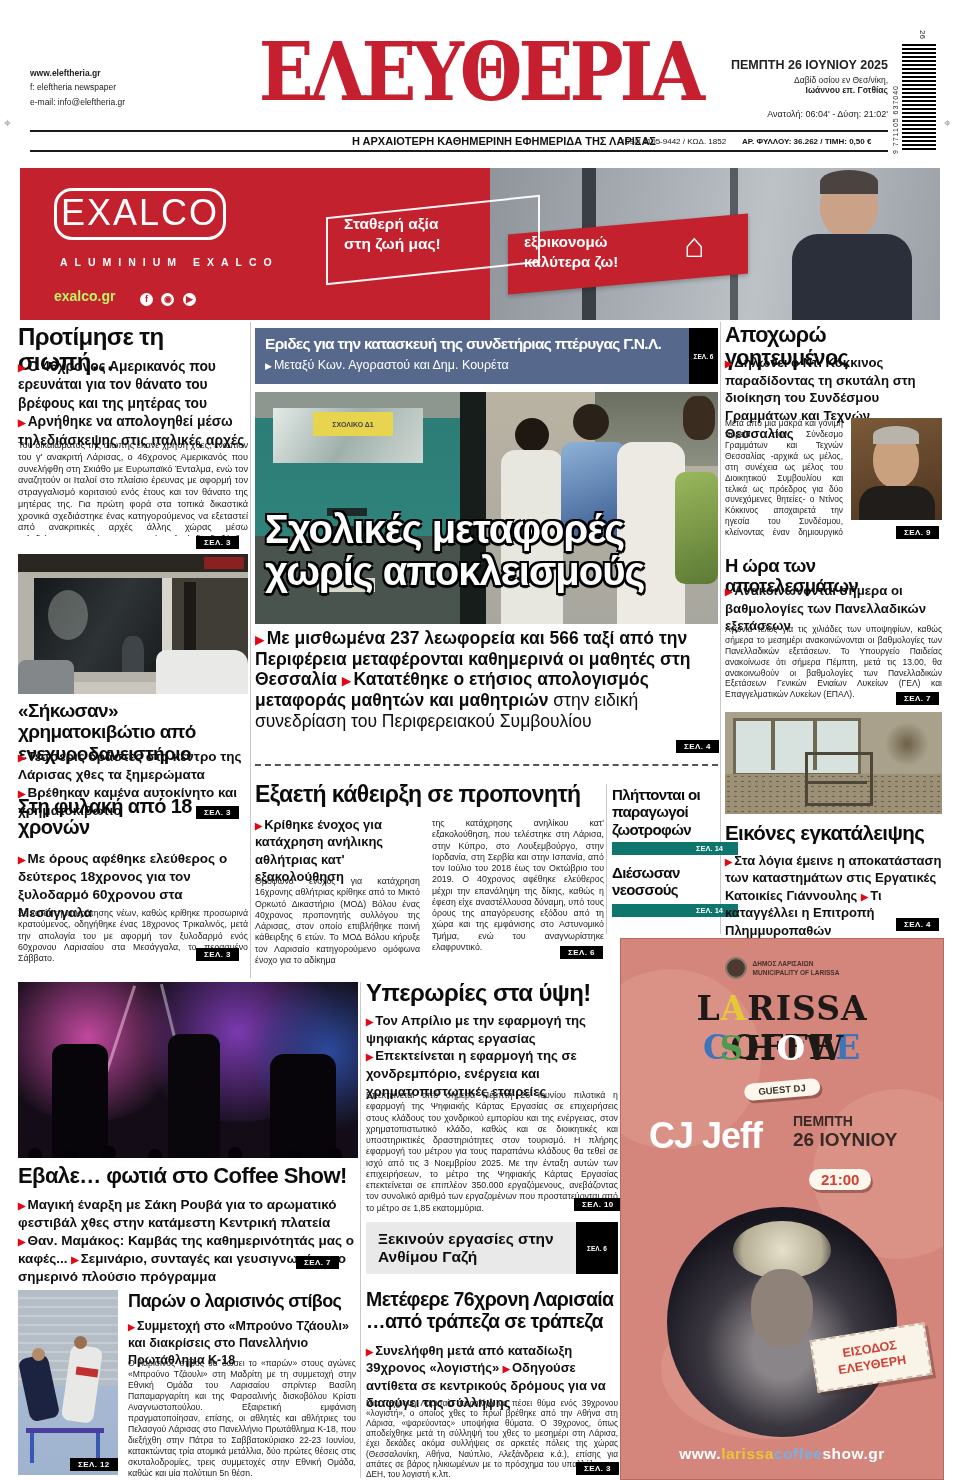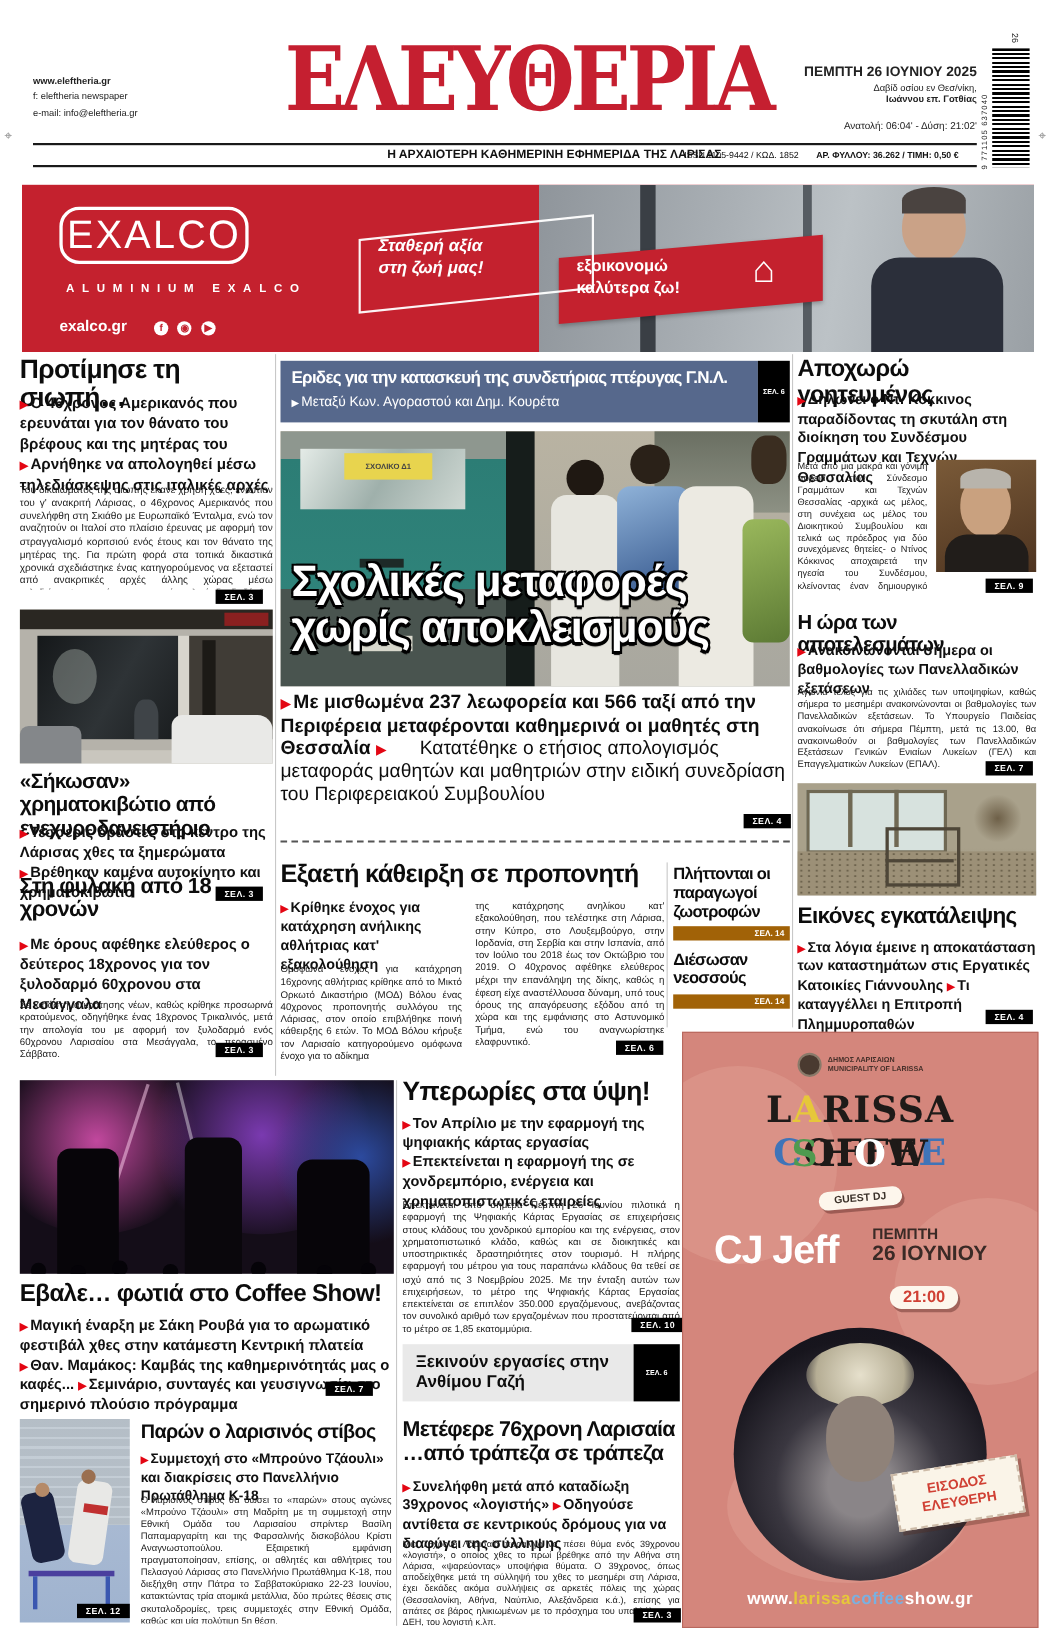--- a/index.html
+++ b/index.html
@@ -5,38 +5,38 @@
   html,body{margin:0;padding:0;background:#ffffff;font-family:"Liberation Sans",sans-serif;color:#111;}
   #page{position:relative;width:960px;height:1480px;background:#fff;overflow:hidden;}
   .abs{position:absolute;}
   .h{font-weight:700;letter-spacing:-0.6px;line-height:1.06;color:#0c0c0c;}
   .sub{font-weight:700;line-height:1.34;color:#101010;}
   .body{font-size:9px;line-height:1.28;text-align:justify;color:#1a1a1a;}
   .arr{color:#e30613;font-size:0.72em;margin-right:2px;}
   .arr-w{color:#fff;font-size:0.72em;margin-right:2px;}
   .tag{position:absolute;background:#000;color:#fff;font-size:8px;font-weight:700;padding:2px 8px;letter-spacing:0.4px;}
   .vline{position:absolute;width:1px;background:#c8c8c8;}
-  .minibar{background:#a16207;color:#fff;font-size:7.5px;font-weight:700;text-align:right;padding:2px 5px;}
+  .minibar{background:#0f766e;color:#fff;font-size:7.5px;font-weight:700;text-align:right;padding:2px 15px;}
   .ph{position:absolute;overflow:hidden;}
   .ph div{position:absolute;}
   
   .logo{font-family:"DejaVu Serif",serif;font-weight:700;color:#c51f30;letter-spacing:-4px;transform:scaleY(1.12);transform-origin:center top;}
   .contact{font-size:8.5px;line-height:1.7;color:#222;}
   .dateblk{text-align:right;color:#222;}
   .rule{position:absolute;height:2px;background:#1a1a1a;}
   .barcode{position:absolute;background:repeating-linear-gradient(180deg,#000 0 2px,#fff 2px 4px);}
   .bcnum{position:absolute;writing-mode:vertical-rl;transform:rotate(180deg);font-size:7px;color:#222;letter-spacing:1px;}
   .regmark{position:absolute;color:#999;font-size:12px;}
   
   .exalco{position:absolute;background:#c4212e;overflow:hidden;}
   .ex-logo{position:absolute;border:3px solid #fff;border-radius:18px;padding:1px 4px 3px;color:#fff;font-size:36px;font-weight:400;letter-spacing:2px;}
   .ex-alu{position:absolute;color:#fff;font-size:10.5px;letter-spacing:7px;font-weight:700;}
   .ex-par{position:absolute;border:2px solid rgba(255,255,255,.95);transform:skewY(-6deg);}
   .ex-par-t{position:absolute;color:#fff;font-size:15.5px;font-weight:700;line-height:1.3;}
-  .ex-site{position:absolute;color:#ffffff;font-size:14px;font-weight:700;}
+  .ex-site{position:absolute;color:#bef264;font-size:14px;font-weight:700;}
   .soc{display:inline-block;width:13px;height:13px;border-radius:50%;background:#fff;color:#c4212e;font-size:9px;font-weight:700;text-align:center;line-height:13px;margin-right:4px;}
   .ex-ribbon{position:absolute;background:#c4212e;transform:skewY(-5deg);box-shadow:0 2px 4px rgba(0,0,0,.25);}
   
   .gnlbar{position:absolute;background:#56688c;color:#fff;padding:7px 10px;}
   .gnl-t{font-size:15.5px;font-weight:700;letter-spacing:-0.7px;}
   .gnl-s{font-size:12.5px;margin-top:5px;}
   .pagebox{position:absolute;background:#000;color:#fff;font-size:6.5px;font-weight:700;display:flex;align-items:center;justify-content:center;text-align:center;}
   
   .ph-head{position:absolute;color:#fff;font-weight:700;font-size:40px;line-height:1.06;letter-spacing:-1px;
     text-shadow:-2px -2px 0 #000,2px -2px 0 #000,-2px 2px 0 #000,2px 2px 0 #000,0 3px 1px #000;}
@@ -96,21 +96,21 @@
     </div>
     <div class="ex-ribbon" style="left:488px;top:56px;width:240px;height:60px;"></div>
     <div class="abs" style="left:504px;top:64px;color:#fff;font-size:15px;font-weight:700;line-height:1.3;">
       <div>εξοικονομώ</div>
       <div>καλύτερα ζω!</div>
     </div>
     <div class="abs" style="left:664px;top:58px;color:#fff;font-size:34px;">⌂</div>
     <div class="ex-logo" style="left:34px;top:20px;">EXALCO</div>
     <div class="ex-alu" style="left:40px;top:88px;">ALUMINIUM EXALCO</div>
     <div class="ex-par" style="left:306px;top:38px;width:210px;height:64px;"></div>
-    <div class="ex-par-t" style="left:324px;top:46px;font-style:italic;">
+    <div class="ex-par-t" style="left:324px;top:46px;">
       <div>Σταθερή αξία</div>
       <div>στη ζωή μας!</div>
     </div>
     <div class="ex-site" style="left:34px;top:120px;">exalco.gr</div>
     <div class="abs" style="left:120px;top:120px;">
       <span class="soc">f</span>
       <span class="soc">◉</span>
       <span class="soc">▶</span>
     </div>
   </div>
@@ -210,21 +210,21 @@
     <div style="left:362px;top:50px;width:68px;height:182px;border-radius:16px 16px 0 0;background:#eceae2;"></div>
     <div style="left:428px;top:4px;width:32px;height:44px;border-radius:40%;background:#3a2d20;"></div>
     <div style="left:420px;top:80px;width:43px;height:112px;border-radius:10px;background:linear-gradient(160deg,#9ab85c 0%,#5c7a34 100%);"></div>
   </div>
   <div class="ph-head" style="left:265px;top:508px;">
     <div>Σχολικές μεταφορές</div>
     <div>χωρίς αποκλεισμούς</div>
   </div>
 
   <div class="abs" style="left:255px;top:628px;width:463px;font-size:17.5px;line-height:1.18;color:#0d0d0d;">
-    <span class="arr">▶</span><span style="font-weight:700;">Με μισθωμένα 237 λεωφορεία και 566 ταξί από την Περιφέρεια μεταφέρονται καθημερινά οι μαθητές στη Θεσσαλία </span><span class="arr">▶</span><span style="font-weight:400;margin-left:28px;">Κατατέθηκε ο ετήσιος απολογισμός μεταφοράς μαθητών και μαθητριών </span><span>στην ειδική συνεδρίαση του Περιφερειακού Συμβουλίου</span>
+    <span class="arr">▶</span><span style="font-weight:700;">Με μισθωμένα 237 λεωφορεία και 566 ταξί από την Περιφέρεια μεταφέρονται καθημερινά οι μαθητές στη Θεσσαλία </span><span class="arr">▶</span><span style="font-weight:700;">Κατατέθηκε ο ετήσιος απολογισμός μεταφοράς μαθητών και μαθητριών </span><span>στην ειδική συνεδρίαση του Περιφερειακού Συμβουλίου</span>
   </div>
   <span class="tag" style="left:676px;top:740px;">ΣΕΛ. 4</span>
   <div class="dash" style="left:255px;top:764px;width:463px;"></div>
 
   <div class="abs h" style="left:255px;top:782px;width:350px;font-size:23px;">Εξαετή κάθειρξη σε προπονητή</div>
   <div class="abs sub" style="left:255px;top:816px;width:165px;font-size:13px;">
     <span class="arr">▶</span><span>Κρίθηκε ένοχος για κατάχρηση ανήλικης αθλήτριας κατ' εξακολούθηση</span>
   </div>
   <div class="abs body" style="left:255px;top:876px;width:165px;font-size:8.8px;">Ομόφωνα ένοχος για κατάχρηση 16χρονης αθλήτριας κρίθηκε από το Μικτό Ορκωτό Δικαστήριο (ΜΟΔ) Βόλου ένας 40χρονος προπονητής συλλόγου της Λάρισας, στον οποίο επιβλήθηκε ποινή κάθειρξης 6 ετών. Το ΜΟΔ Βόλου κήρυξε τον Λαρισαίο κατηγορούμενο ομόφωνα ένοχο για το αδίκημα</div>
   <div class="abs body" style="left:432px;top:818px;width:172px;font-size:8.8px;">της κατάχρησης ανηλίκου κατ' εξακολούθηση, που τελέστηκε στη Λάρισα, στην Κύπρο, στο Λουξεμβούργο, στην Ιορδανία, στη Σερβία και στην Ισπανία, από τον Ιούλιο του 2018 έως τον Οκτώβριο του 2019. Ο 40χρονος αφέθηκε ελεύθερος μέχρι την επανάληψη της δίκης, καθώς η έφεση είχε αναστέλλουσα δύναμη, υπό τους όρους της απαγόρευσης εξόδου από τη χώρα και της εμφάνισης στο Αστυνομικό Τμήμα, ενώ του αναγνωρίστηκε ελαφρυντικό.</div>

